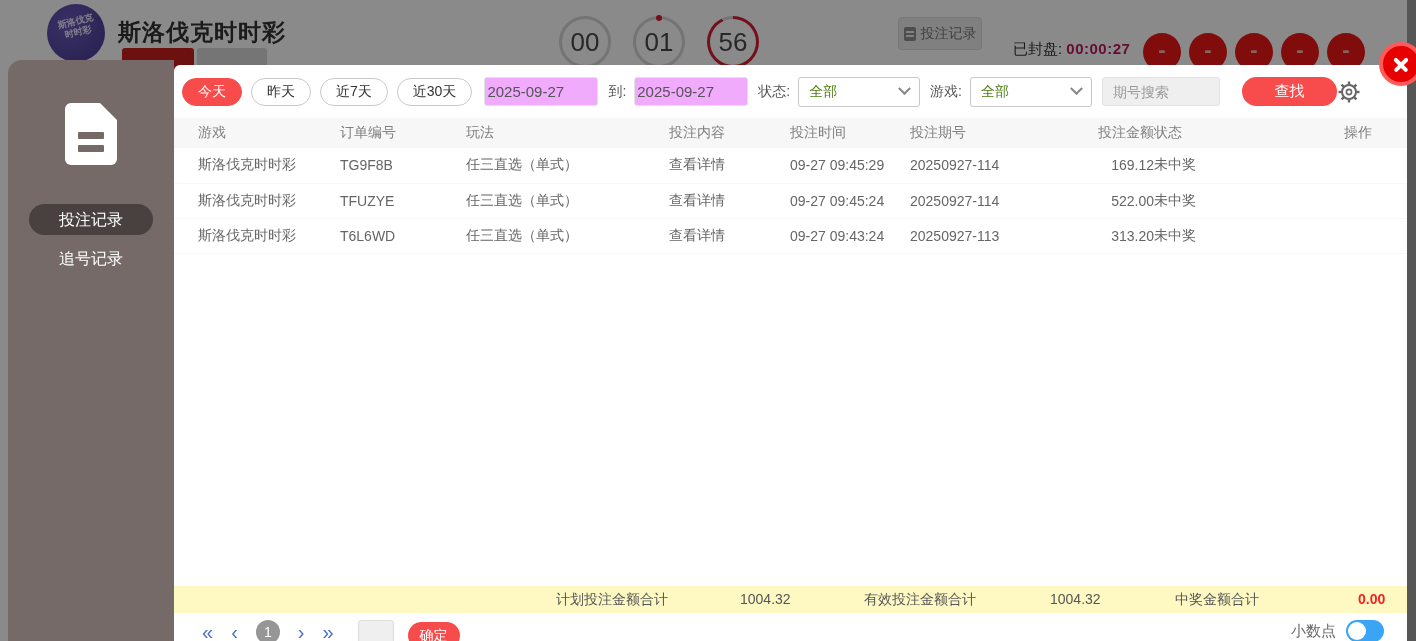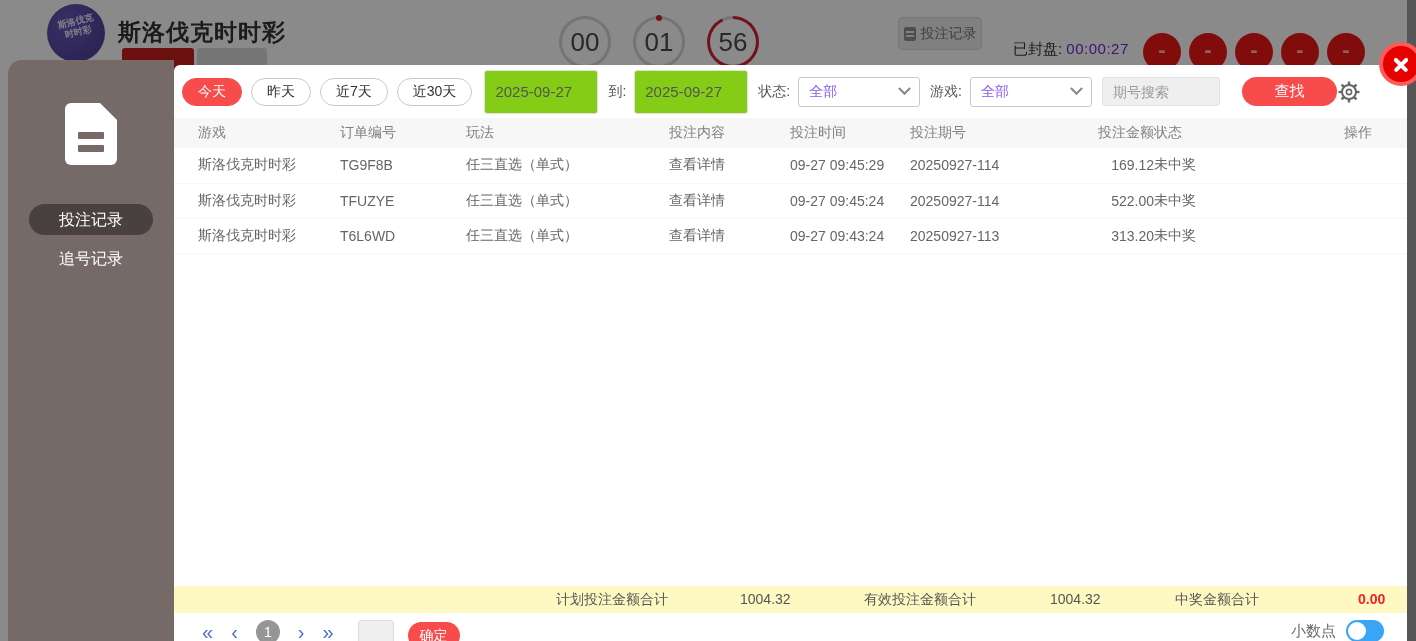--- a/index.html
+++ b/index.html
@@ -26,21 +26,21 @@
              background:#fff; text-align:center; line-height:46px; font-size:26px; color:#4a4a4a; }
   .cd-dot { position:absolute; left:50%; top:-4px; margin-left:-3px; width:6px; height:6px;
             border-radius:50%; background:#d41f33; }
   .hdr-record-btn { position:absolute; left:898px; top:17px; width:84px; height:33px; background:#ececec;
             border:1px solid #ddd; border-radius:4px; color:#777; font-size:14px;
             display:flex; align-items:center; justify-content:center; gap:5px; }
   .mini-doc { width:12px; height:14px; background:#8f8f8f; border-radius:2px; position:relative; }
   .mini-doc:before { content:""; position:absolute; left:2px; top:4px; width:8px; height:2px; background:#ececec; }
   .mini-doc:after  { content:""; position:absolute; left:2px; top:8px; width:8px; height:2px; background:#ececec; }
   .sealed { position:absolute; left:1013px; top:40px; font-size:15px; color:#333; }
-  .sealed b { color:#6d28d9; font-weight:normal; letter-spacing:.5px; }
+  .sealed b { color:#be185d; font-weight:bold; letter-spacing:.5px; }
   .ball { position:absolute; top:33px; width:38px; height:38px; border-radius:50%; background:#ef1717;
           color:#ffb9b9; text-align:center; line-height:34px; font-size:22px; font-weight:bold; }
   .scrollbar { position:absolute; right:0; top:0; width:9px; height:641px; background:#9f9f9f; }
 
   
   .overlay { z-index:5; background:rgba(0,0,0,0.46); }
 
   
   .sidebar { position:absolute; z-index:10; left:8px; top:60px; width:166px; height:581px;
              background:#756a68; border-top-left-radius:14px; color:#fff; }
@@ -52,25 +52,25 @@
   .side-item { position:absolute; left:0; width:166px; text-align:center; font-size:16px; cursor:pointer; }
   .side-item.active { left:21px; width:124px; height:31px; line-height:31px; background:#494140; border-radius:16px; }
 
   
   .modal { position:absolute; z-index:10; left:174px; top:65px; width:1233px; height:576px;
            background:#fff; border-radius:6px 6px 0 0; display:flex; flex-direction:column; }
   .toolbar { height:53px; display:flex; align-items:center; padding-left:8px; font-size:14px; color:#555; }
   .pill { height:28px; border-radius:14px; padding:0 15px; font-size:14px; display:flex; align-items:center;
           cursor:pointer; background:#fff; border:1px solid #c9c9c9; color:#333; margin-left:9px; white-space:nowrap; }
   .pill.red { background:#f84b4b; border-color:#f84b4b; color:#fff; margin-left:0; }
-  .date-input { width:114px; height:44px; margin-left:12px; background:#84cc16; border:1px solid #e2e2e2;
-          border-radius:3px; font-size:15px; color:#555; padding:0 10px; font-family:inherit; }
+  .date-input { width:114px; height:29px; margin-left:12px; background:#f0abfc; border:1px solid #e2e2e2;
+          border-radius:3px; font-size:15px; color:#555; padding:0 2px; font-family:inherit; }
   .lbl { margin-left:10px; white-space:nowrap; }
   .select { width:125px; height:30px; margin-left:8px; border:1px solid #c9c9c9; border-radius:3px;
-          display:flex; align-items:center; justify-content:space-between; padding:0 10px; color:#8b5cf6; cursor:pointer; }
+          display:flex; align-items:center; justify-content:space-between; padding:0 10px; color:#4d7c0f; cursor:pointer; }
   .chev { width:9px; height:9px; border-right:2px solid #888; border-bottom:2px solid #888;
           transform:rotate(45deg) translate(-2px,-2px); }
   .search-input { width:118px; height:29px; margin-left:10px; background:#efefef; border:1px solid #e2e2e2;
           border-radius:3px; font-size:14px; padding:0 10px; color:#555; font-family:inherit; }
   .search-input::placeholder { color:#9a9a9a; }
   .find-btn { width:98px; height:29px; margin-left:22px; background:#f84b4b; border:none; border-radius:15px;
           color:#fff; font-size:15px; cursor:pointer; font-family:inherit; }
   .gear { margin-left:auto; margin-right:46px; width:24px; height:24px; cursor:pointer; }
 
   .close-btn { position:absolute; z-index:20; left:1379px; top:42px; width:44px; height:44px; border-radius:50%;

